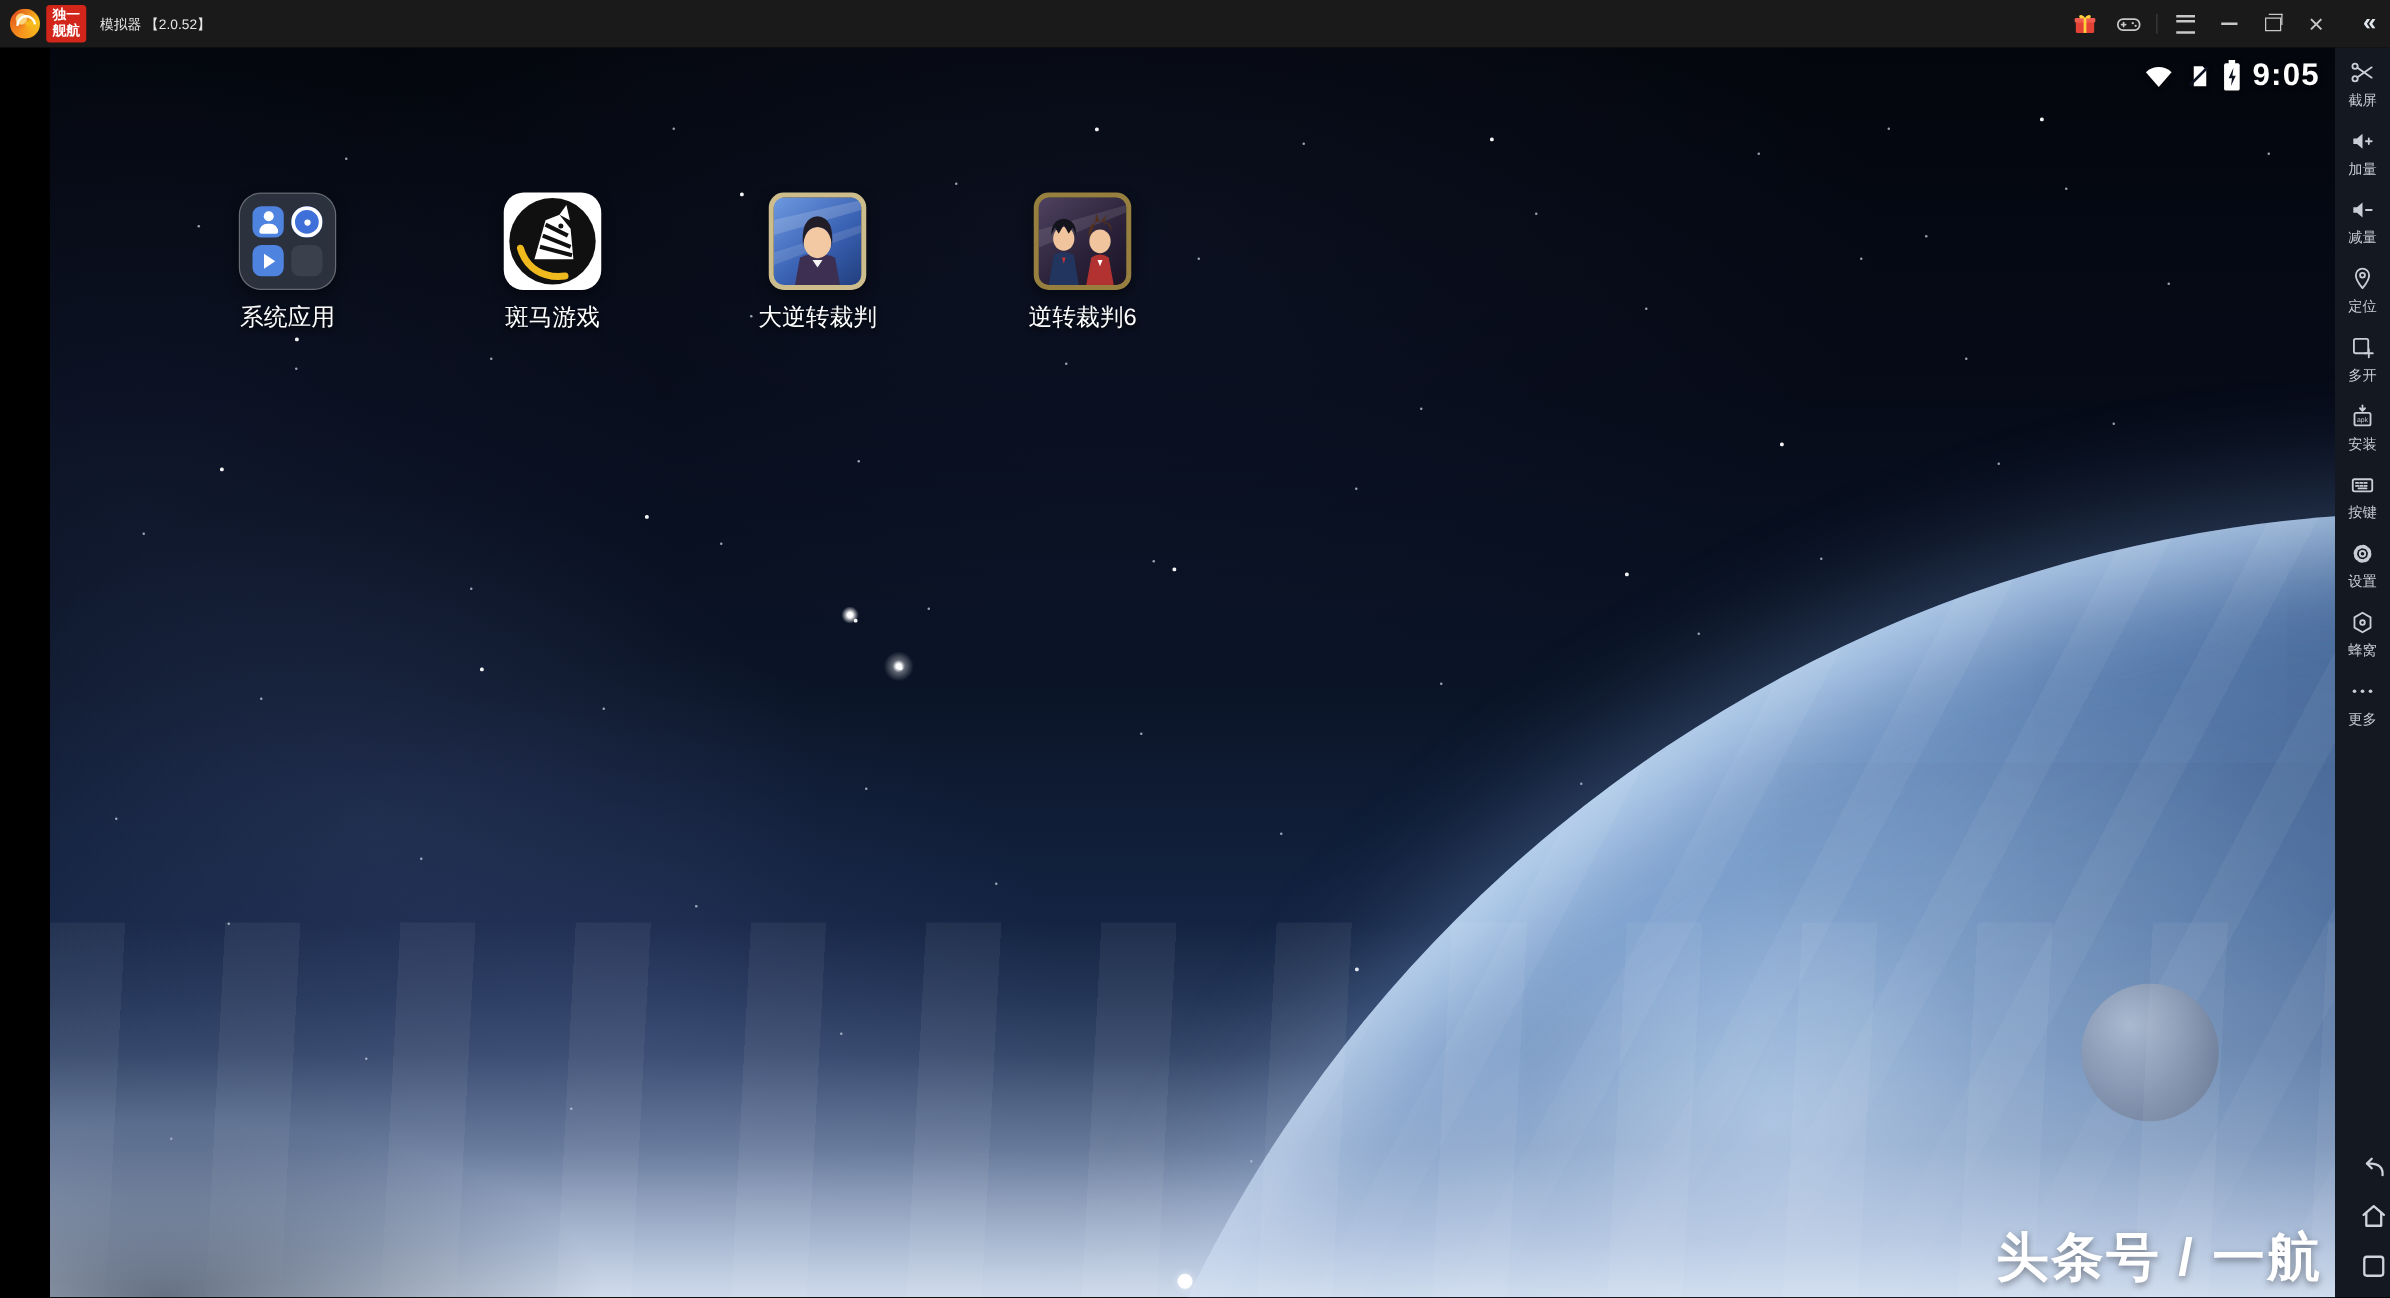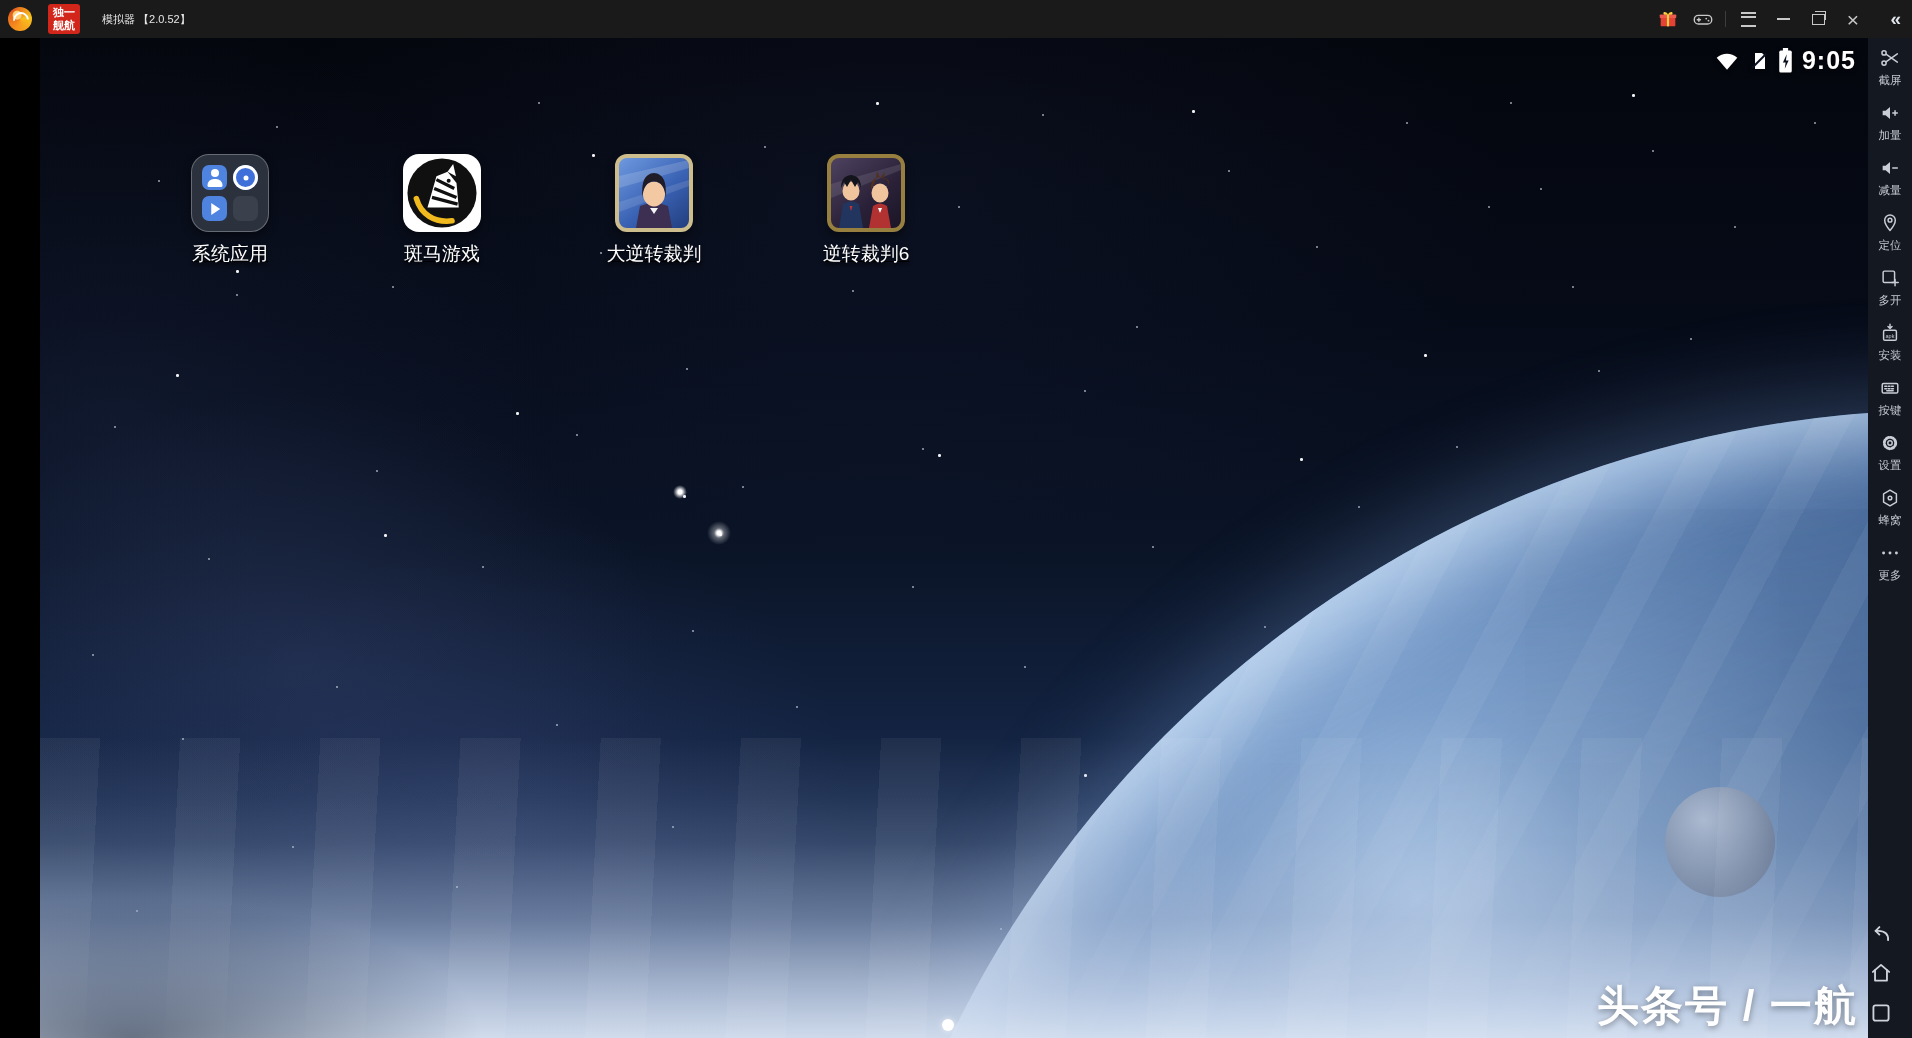--- a/index.html
+++ b/index.html
@@ -2,21 +2,21 @@
 <html><head>
 <meta charset="utf-8">
 <style>
   html,body{margin:0;padding:0;background:#000;}
   .window{position:relative;width:1912px;height:1038px;background:#000;overflow:hidden;
           font-family:"Liberation Sans","DejaVu Sans",sans-serif;}
 
   
   .titlebar{position:absolute;top:0;left:0;width:1912px;height:38px;background:#1a1a1a;
             display:flex;align-items:center;z-index:50;}
-  .tb-left{display:flex;align-items:center;padding-left:8px;gap:16px;}
+  .tb-left{display:flex;align-items:center;padding-left:8px;gap:5px;}
   .logo{width:24px;height:24px;border-radius:50%;
         background:radial-gradient(circle at 38% 34%, #ffd27a 0 4px, transparent 5px),
                    conic-gradient(from 200deg,#f7941d,#e2571d,#f7c21d,#f7941d);
         position:relative;flex:0 0 auto;}
   .logo::after{content:"";position:absolute;left:5px;top:5px;width:12px;height:12px;border-radius:50%;
                border:2.5px solid #fff;border-right-color:transparent;border-bottom-color:transparent;
                transform:rotate(40deg);}
   .seal{width:30px;height:30px;background:#d3261b;border-radius:3px;color:#fff;font-size:11px;
         line-height:13px;font-weight:bold;display:flex;align-items:center;justify-content:center;
         text-align:center;overflow:hidden;padding:1px;box-sizing:border-box;word-break:break-all;width:32px;}
@@ -85,21 +85,21 @@
       radial-gradient(500px 200px at 5% 100%, rgba(18,28,48,.55), transparent 70%),
       repeating-linear-gradient(93deg, rgba(255,255,255,.05) 0 60px, transparent 60px 140px),
       linear-gradient(180deg, rgba(150,168,198,0) 0%, rgba(152,170,200,.18) 35%, rgba(168,185,212,.45) 60%, rgba(196,210,232,.78) 85%, rgba(216,227,243,.92) 100%);}
 
   
   .statusbar{position:absolute;top:8px;right:12px;display:flex;align-items:center;gap:9px;z-index:30;
              filter:drop-shadow(0 1px 2px rgba(0,0,0,.6));}
   .status-time{color:#fff;font-size:25px;font-weight:bold;letter-spacing:1px;}
 
   
-  .apps{position:absolute;left:84px;top:116px;display:flex;z-index:20;text-decoration:underline;}
+  .apps{position:absolute;left:84px;top:116px;display:flex;z-index:20;}
   .app{width:212px;display:flex;flex-direction:column;align-items:center;cursor:pointer;}
   .ic{width:78px;height:78px;border-radius:16px;position:relative;box-shadow:0 4px 10px rgba(0,0,0,.45);
       overflow:hidden;box-sizing:border-box;}
   .ic svg{position:absolute;inset:0;width:100%;height:100%;}
   .app-label{margin-top:9px;font-size:19px;color:#fff;text-shadow:0 2px 4px rgba(0,0,0,.85);white-space:nowrap;}
 
   .ic-folder{background:rgba(46,52,64,.94);border:1px solid rgba(255,255,255,.28);border-radius:18px;
              display:grid;grid-template-columns:1fr 1fr;gap:6px;padding:10px;}
   .mini{border-radius:7px;position:relative;}
   .mini-1{background:#4f83e0;}
@@ -122,21 +122,21 @@
   .ic-aa6{background:linear-gradient(140deg,#4e4260 0%,#2a2138 60%,#1b1526 100%);
           border:4px solid #97803f;border-radius:12px;}
 
   .page-dot{position:absolute;left:902px;bottom:7px;width:12px;height:12px;border-radius:50%;
             background:#fff;z-index:30;box-shadow:0 0 6px rgba(255,255,255,.6);}
   .watermark{position:absolute;right:10px;bottom:4px;color:#fff;font-size:42px;font-weight:bold;
              letter-spacing:2px;z-index:30;text-shadow:0 2px 6px rgba(0,0,0,.4);white-space:nowrap;}
 
   
   .sidebar{position:absolute;top:38px;right:0;width:44px;height:1000px;background:#141821;z-index:40;
-           display:flex;flex-direction:column;align-items:flex-start;padding-top:8px;box-sizing:border-box;}
+           display:flex;flex-direction:column;align-items:flex-end;padding-top:8px;box-sizing:border-box;}
   .sb-item{display:flex;flex-direction:column;align-items:center;height:55px;width:100%;cursor:pointer;}
   .sb-ic{color:#c9ced6;height:24px;display:flex;align-items:center;}
   .sb-ic svg{width:22px;height:22px;fill:none;stroke:currentColor;stroke-width:1.6;
              stroke-linecap:round;stroke-linejoin:round;}
   .sb-label{font-size:12px;color:#c6cbd3;margin-top:2px;white-space:nowrap;transform:scale(.95);}
   .sb-nav{margin-top:auto;display:flex;flex-direction:column;gap:14px;padding-bottom:12px;align-items:center;}
   .sb-nav .nav-btn{color:#cfd4dc;cursor:pointer;display:flex;}
   .sb-nav svg{width:26px;height:26px;fill:none;stroke:currentColor;stroke-width:1.7;
               stroke-linecap:round;stroke-linejoin:round;}
 </style>

